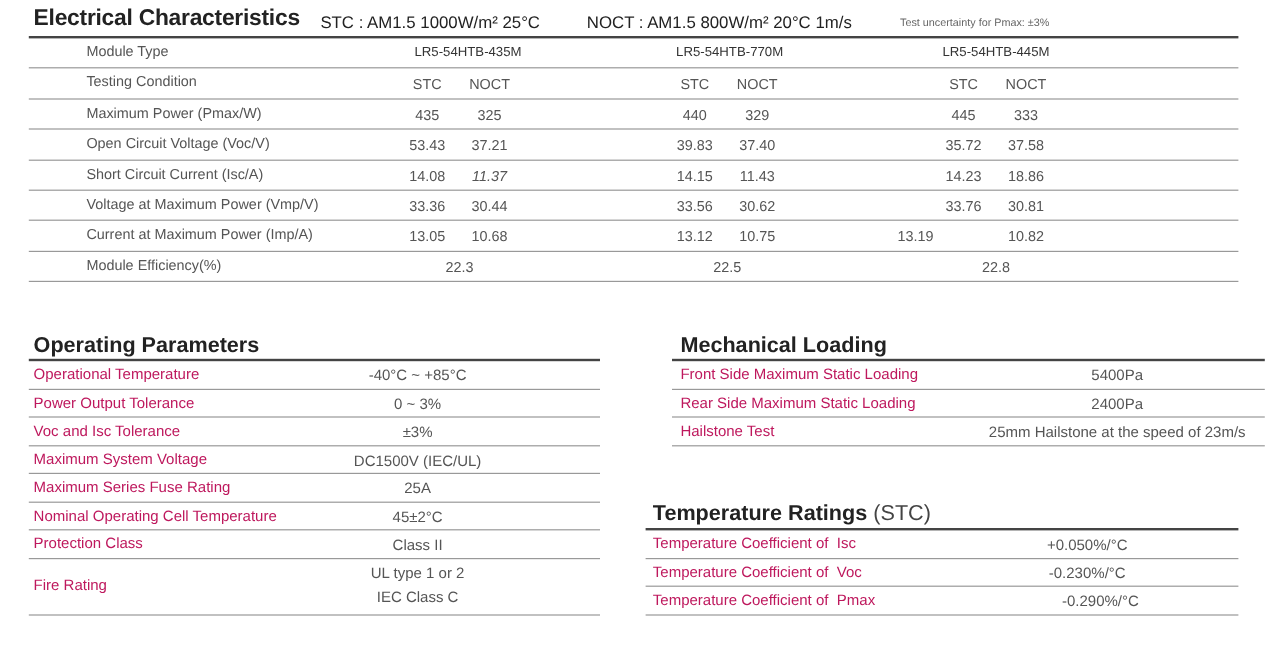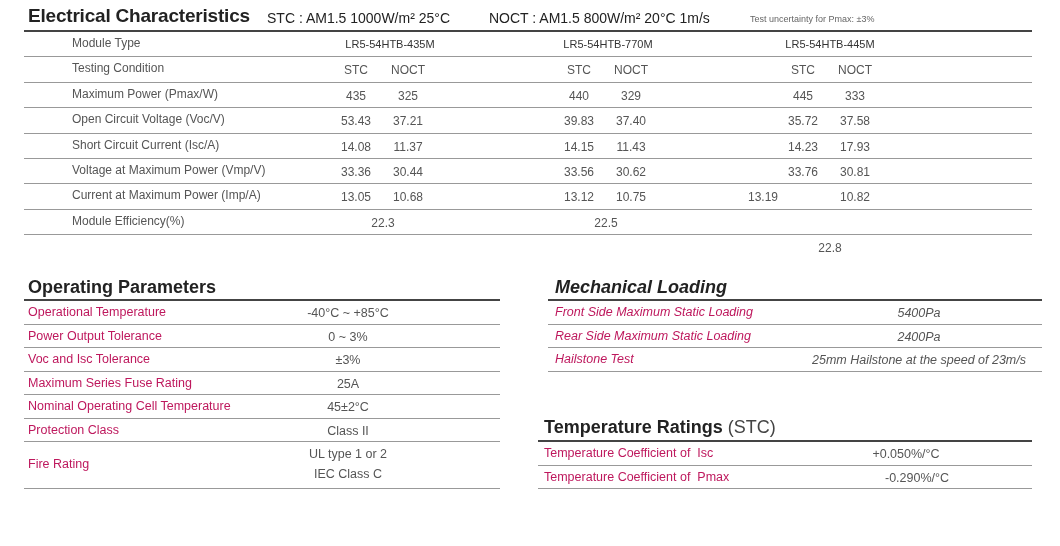--- a/index.html
+++ b/index.html
@@ -151,25 +151,25 @@
     <span class="val" style="left:384px;">37.21</span>
     <span class="val" style="left:555px;">39.83</span>
     <span class="val" style="left:607px;">37.40</span>
     <span class="val" style="left:779px;">35.72</span>
     <span class="val" style="left:831px;">37.58</span>
   </div>
 
   <div class="erow">
     <span class="lbl">Short Circuit Current (Isc/A)</span>
     <span class="val" style="left:332px;">14.08</span>
-    <span class="val" style="left:384px;">11.37</span>
+    <span class="val" style="left:384px;font-style:italic;">11.37</span>
     <span class="val" style="left:555px;">14.15</span>
     <span class="val" style="left:607px;">11.43</span>
     <span class="val" style="left:779px;">14.23</span>
-    <span class="val" style="left:831px;">17.93</span>
+    <span class="val" style="left:831px;">18.86</span>
   </div>
 
   <div class="erow">
     <span class="lbl">Voltage at Maximum Power (Vmp/V)</span>
     <span class="val" style="left:332px;">33.36</span>
     <span class="val" style="left:384px;">30.44</span>
     <span class="val" style="left:555px;">33.56</span>
     <span class="val" style="left:607px;">30.62</span>
     <span class="val" style="left:779px;">33.76</span>
     <span class="val" style="left:831px;">30.81</span>
@@ -182,38 +182,42 @@
     <span class="val" style="left:555px;">13.12</span>
     <span class="val" style="left:607px;">10.75</span>
     <span class="val" style="left:739px;">13.19</span>
     <span class="val" style="left:831px;">10.82</span>
   </div>
 
   <div class="erow">
     <span class="lbl">Module Efficiency(%)</span>
     <span class="val" style="left:359px;">22.3</span>
     <span class="val" style="left:582px;">22.5</span>
-    <span class="val" style="left:806px;margin-top:25px;">22.8</span>
+    <span class="val" style="left:806px;">22.8</span>
   </div>
 </div>
 
 <div class="abs" style="left:24px; top:277px; width:476px;">
   <div class="sec-title" style="padding-left:4px; height:22px;">Operating Parameters</div>
   <div class="sec-rule"></div>
   <div class="srow">
     <span class="lbl">Operational Temperature</span>
     <span class="val" style="left:324px; top:2px;">-40°C ~ +85°C</span>
   </div>
   <div class="srow">
     <span class="lbl">Power Output Tolerance</span>
     <span class="val" style="left:324px; top:2px;">0 ~ 3%</span>
   </div>
   <div class="srow">
     <span class="lbl">Voc and Isc Tolerance</span>
     <span class="val" style="left:324px; top:2px;">±3%</span>
+  </div>
+  <div class="srow">
+    <span class="lbl">Maximum System Voltage</span>
+    <span class="val" style="left:324px; top:2px;">DC1500V (IEC/UL)</span>
   </div>
   <div class="srow">
     <span class="lbl">Maximum Series Fuse Rating</span>
     <span class="val" style="left:324px; top:2px;">25A</span>
   </div>
   <div class="srow">
     <span class="lbl">Nominal Operating Cell Temperature</span>
     <span class="val" style="left:324px; top:2px;">45±2°C</span>
   </div>
   <div class="srow">
@@ -222,21 +226,21 @@
   </div>
   <div class="srow tall">
     <span class="lbl">Fire Rating</span>
     <span class="val" style="left:324px;">
       <span style="display:block;">UL type 1 or 2</span>
       <span style="display:block;">IEC Class C</span>
     </span>
   </div>
 </div>
 
-<div class="abs" style="left:548px; top:277px; width:494px;font-style:italic;">
+<div class="abs" style="left:560px; top:277px; width:494px;">
   <div class="sec-title" style="padding-left:7px; height:22px;">Mechanical Loading</div>
   <div class="sec-rule"></div>
   <div class="srow">
     <span class="lbl" style="left:7px;">Front Side Maximum Static Loading</span>
     <span class="val" style="left:371px; top:2px;">5400Pa</span>
   </div>
   <div class="srow">
     <span class="lbl" style="left:7px;">Rear Side Maximum Static Loading</span>
     <span class="val" style="left:371px; top:2px;">2400Pa</span>
   </div>
@@ -250,16 +254,20 @@
   <div class="sec-title" style="padding-left:6px; height:23px;">
     <span>Temperature Ratings</span>
     <span class="paren">(STC)</span>
   </div>
   <div class="sec-rule"></div>
   <div class="srow">
     <span class="lbl" style="left:6px; white-space:pre;">Temperature Coefficient of  Isc</span>
     <span class="val" style="left:368px; top:2px;">+0.050%/°C</span>
   </div>
   <div class="srow">
+    <span class="lbl" style="left:6px; white-space:pre;">Temperature Coefficient of  Voc</span>
+    <span class="val" style="left:368px; top:2px;">-0.230%/°C</span>
+  </div>
+  <div class="srow">
     <span class="lbl" style="left:6px; white-space:pre;">Temperature Coefficient of  Pmax</span>
     <span class="val" style="left:379px; top:2px;">-0.290%/°C</span>
   </div>
 </div>
 
 </body></html>

